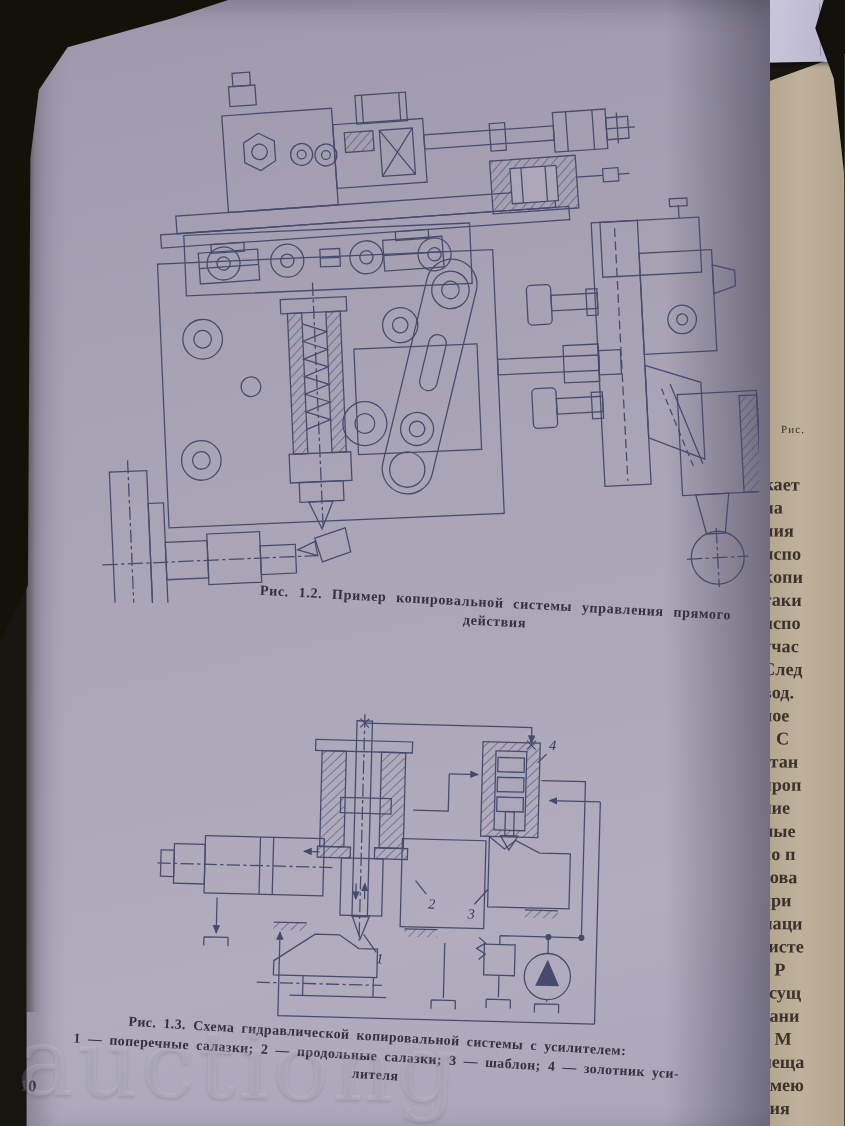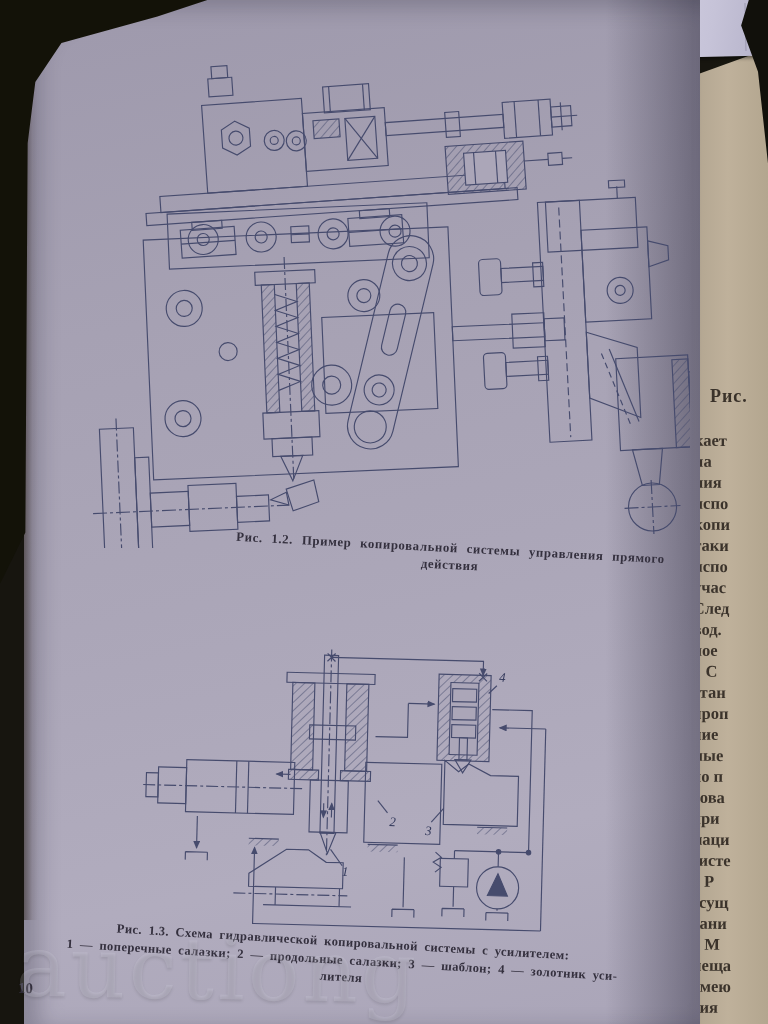--- a/index.html
+++ b/index.html
@@ -9,21 +9,21 @@
   .foliage{position:absolute;inset:0;
     background:
       radial-gradient(120px 60px at 700px 18px, rgba(58,76,34,.55), rgba(0,0,0,0) 70%),
       radial-gradient(160px 70px at 180px 6px, rgba(62,60,38,.45), rgba(0,0,0,0) 70%),
       radial-gradient(90px 120px at 764px 120px, rgba(40,52,26,.5), rgba(0,0,0,0) 75%);}
   
   .right-page{position:absolute;left:658px;top:34px;width:110px;height:990px;
     background:linear-gradient(90deg,#4d4a56 0px,#6e6875 14px,#958b7e 30px,#b5a893 44px,#bfb19b 70px,#b3a68f 110px);
     clip-path:polygon(0 11%,38% 4%,100% 1.5%,100% 100%,0 100%);
     color:#3a322a;}
-  .rp-caption{position:absolute;left:52px;top:352px;font-size:18px;font-weight:700;letter-spacing:1px;}
+  .rp-caption{position:absolute;left:52px;top:352px;font-size:10px;font-weight:400;letter-spacing:1px;}
   .rp-lines{position:absolute;left:34px;top:396px;width:80px;font-size:16.5px;font-weight:700;line-height:21px;
     color:#3b332b;transform:rotate(.4deg);}
   .rp-lines .rline{white-space:nowrap;}
   .rp-lines .ind{margin-left:13px;}
   
   .sticky-note{position:absolute;left:645px;top:0px;width:110px;height:57px;
     background:linear-gradient(100deg,#d2cfe2 0%,#c6c3d8 60%,#b8b5cc 100%);
     transform:rotate(-1.2deg);box-shadow:0 2px 4px rgba(0,0,0,.5);}
   .sticky-note .crease{position:absolute;right:9px;top:4px;width:1px;height:48px;background:#9a97ae;}
   .dark-right{position:absolute;inset:0;background:#11100b;

